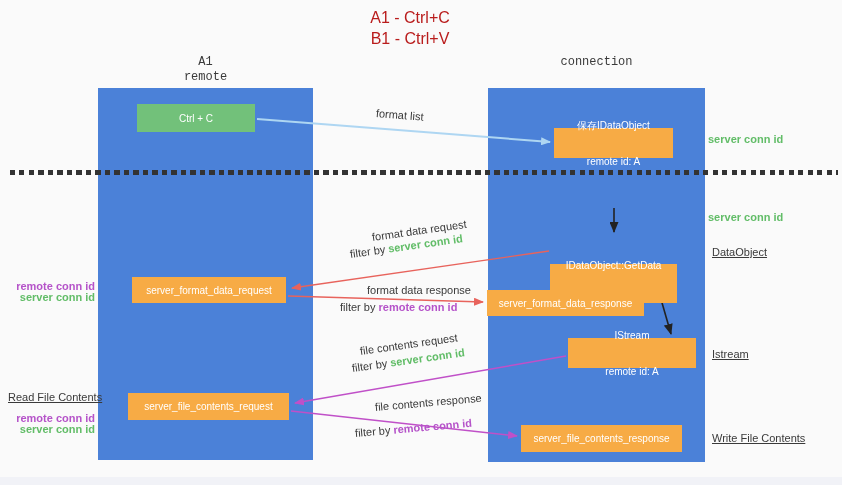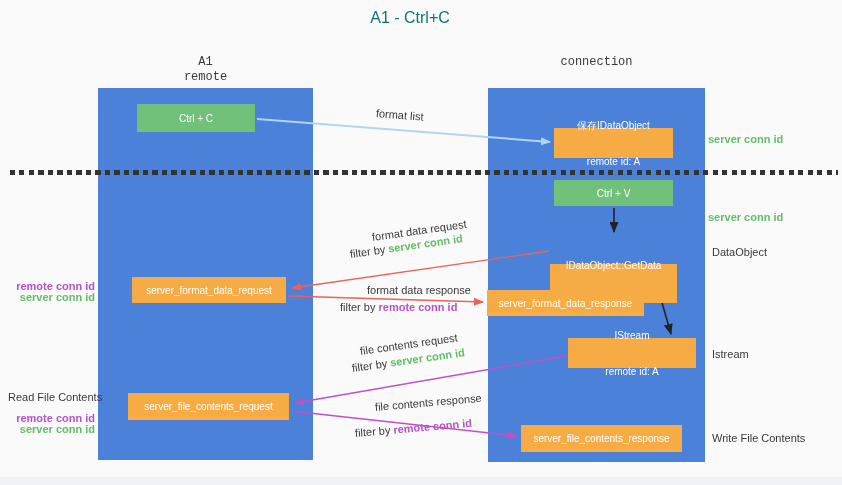--- a/index.html
+++ b/index.html
@@ -5,21 +5,21 @@
   html,body { margin:0; padding:0; }
   .canvas {
     position:relative; width:842px; height:485px;
     background:#fafafa; overflow:hidden;
     font-family:"Liberation Sans", sans-serif;
     color:#3d3d3d;
   }
   .abs { position:absolute; }
 
   
-  #title { top:8px; left:0; width:820px; text-align:center; font-size:16px; line-height:1.3; color:#0f766e; }
+  #title { top:8px; left:0; width:820px; text-align:center; font-size:16px; line-height:1.3; color:#b91c1c; }
 
   
   .col-header { top:55px; text-align:center; font-size:12px; line-height:1.25; color:#3a3a3a;font-family:Liberation Mono, monospace; }
   #header-left { left:98px; width:215px; }
   #header-right { left:488px; width:217px; }
 
   
   .col { background:#4b81d8; z-index:1; }
   #col-left  { left:98px;  top:88px; width:215px; height:372px; }
   #col-right { left:488px; top:88px; width:217px; height:374px; }
@@ -45,21 +45,21 @@
   #node-format-request  { left:132px; top:277px; width:154px; height:26px; }
   #node-format-response { left:487px; top:290px; width:157px; height:26px; }
   #node-istream         { left:568px; top:338px; width:128px; height:30px; }
   #node-file-request    { left:128px; top:393px; width:161px; height:27px; }
   #node-file-response   { left:521px; top:425px; width:161px; height:27px; }
 
   
   .lbl { z-index:4; font-size:11px; white-space:nowrap; }
   .green-t  { color:#62bd68; font-weight:bold; }
   .purple-t { color:#b553c9; font-weight:bold; }
-  .dark-t   { color:#3a3a3a; }
+  .dark-t   { color:#3a3a3a;text-decoration:underline; }
   #lbl-server-conn-top { left:708px; top:133px; }
   #lbl-server-conn-mid { left:708px; top:211px; }
   #lbl-dataobject      { left:712px; top:246px; }
   #lbl-istream         { left:712px; top:348px; }
   #lbl-write-file      { left:712px; top:432px; }
   #lbl-read-file       { left:8px;   top:391px; }
   .conn-pair { left:0; width:95px; text-align:right; line-height:11px; }
   #conn-pair-1 { top:281px; }
   #conn-pair-2 { top:413px; }
 
@@ -83,20 +83,21 @@
 </style>
 </head>
 <body>
 
 <div class="canvas">
 
   <div id="bottom-strip" class="abs"></div>
 
   <div id="title" class="abs">
     <div>A1 - Ctrl+C</div>
+    <div>B1 - Ctrl+V</div>
   </div>
 
   <div id="header-left" class="abs col-header">
     <div>A1</div>
     <div>remote</div>
   </div>
   <div id="header-right" class="abs col-header">
     <div>connection</div>
   </div>
 
@@ -128,23 +129,20 @@
   </svg>
 
   <div id="dotted-line" class="abs"></div>
 
   <div id="node-ctrl-c" class="abs node green-node">
     <span>Ctrl + C</span>
   </div>
   <div id="node-save-dataobject" class="abs node orange-node">
     <span>保存IDataObject</span>
     <span>remote id: A</span>
-  </div>
-  <div id="node-ctrl-v" class="abs node green-node">
-    <span>Ctrl + V</span>
   </div>
   <div id="node-getdata" class="abs node orange-node">
     <span>IDataObject::GetData</span>
     <span>remote id: A</span>
   </div>
   <div id="node-format-request" class="abs node orange-node">
     <span>server_format_data_request</span>
   </div>
   <div id="node-format-response" class="abs node orange-node">
     <span>server_format_data_response</span>

